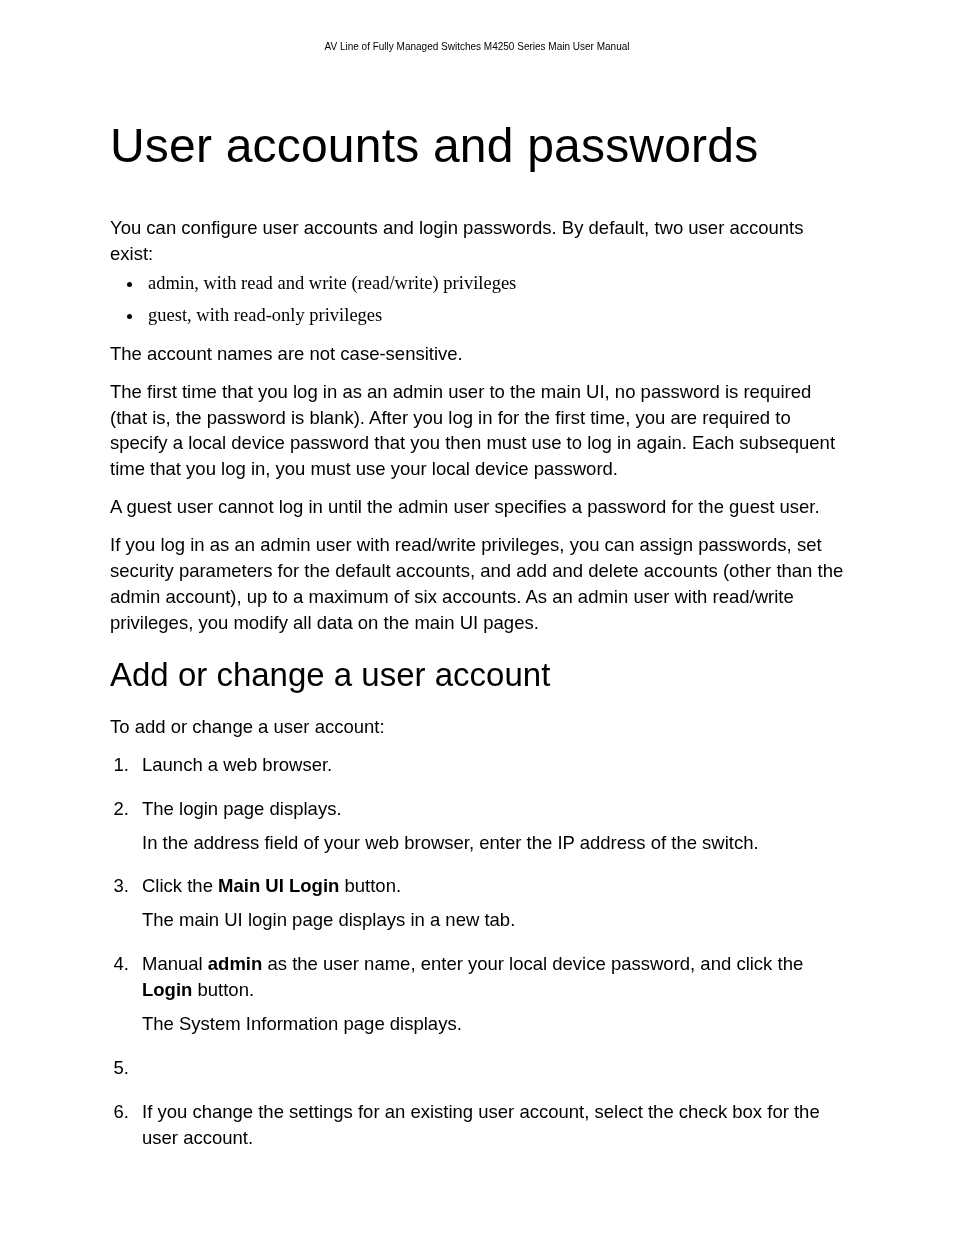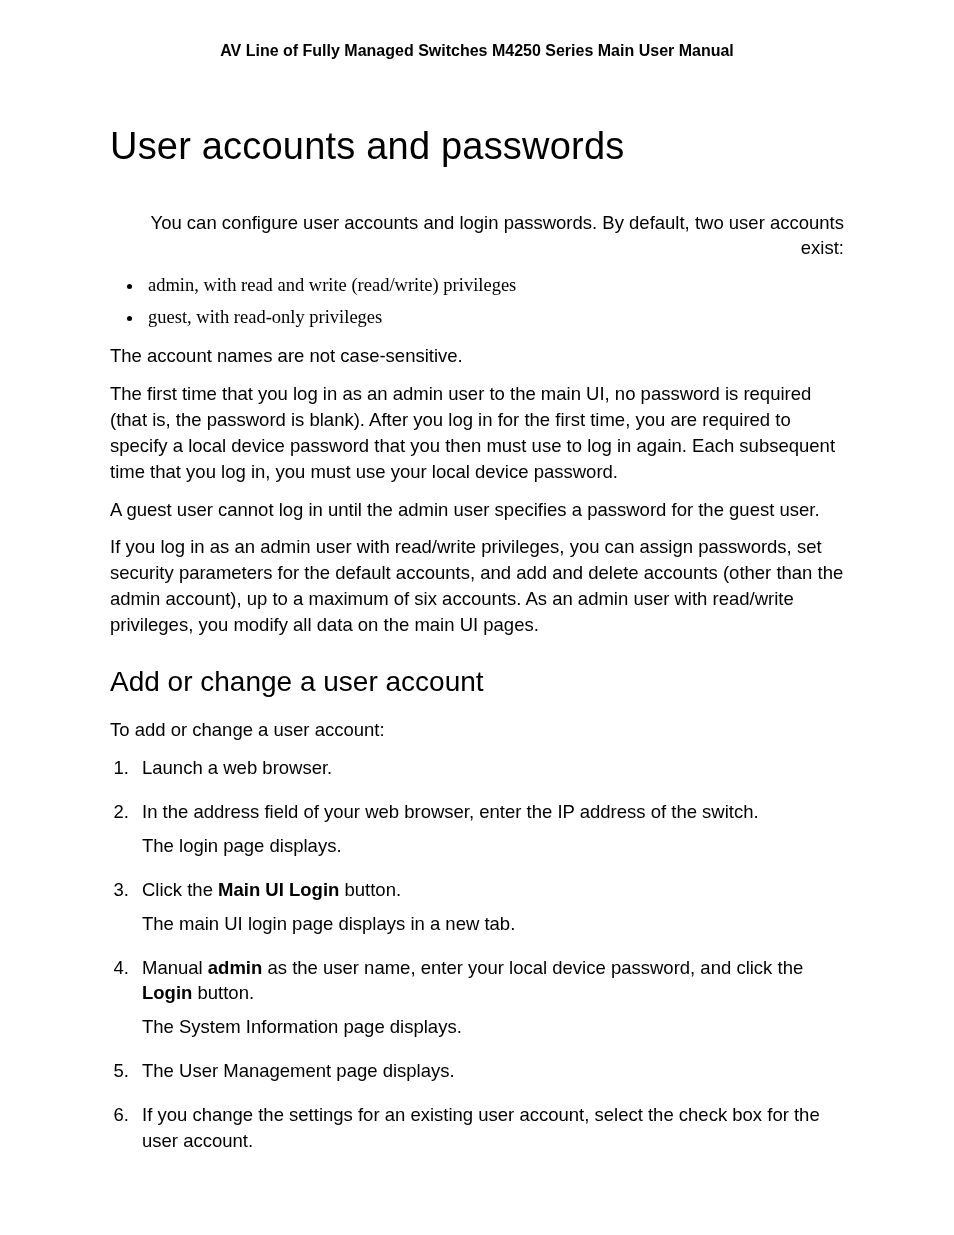--- a/index.html
+++ b/index.html
@@ -8,38 +8,38 @@
       background: #fff;
       color: #000;
       width: 954px;
       margin: 0 auto;
       padding: 40px 110px 40px 110px;
       font-size: 18.5px;
       line-height: 1.4;
     }
     .header-title {
       text-align: center;
-      font-weight: bold;
-      font-size: 16px;
+      font-weight: normal;
+      font-size: 10px;
       margin-bottom: 58px;
     }
     h1 {
       font-weight: 300;
-      font-size: 38px;
+      font-size: 48px;
       margin-bottom: 36px;
       letter-spacing: 0.2px;
     }
     h2 {
       font-weight: 300;
-      font-size: 28px;
-      margin-top: 24px;
+      font-size: 33px;
+      margin-top: 16px;
       margin-bottom: 16px;
     }
     p { margin-bottom: 12px; }
-    .intro { margin-bottom: 12px; text-align: right; }
+    .intro { margin-bottom: 4px; }
     ul {
       list-style: disc;
       margin-left: 34px;
       margin-bottom: 12px;
       font-family: Liberation Serif, serif;
     }
     ul li { margin-bottom: 6px; padding-left: 4px; }
     ol {
       list-style: decimal;
       margin-left: 24px;
@@ -77,30 +77,29 @@
 
 <h2>Add or change a user account</h2>
 
 <p class="bold-lead">To add or change a user account:</p>
 
 <ol>
   <li>
     <p>Launch a web browser.</p>
   </li>
   <li>
+    <p>The login page displays.</p>
     <p>In the address field of your web browser, enter the IP address of the switch.</p>
-    <p>The login page displays.</p>
   </li>
   <li>
     <p><span>Click the </span><b>Main UI Login</b><span> button.</span></p>
     <p>The main UI login page displays in a new tab.</p>
   </li>
   <li>
     <p><span>Manual </span><b>admin</b><span> as the user name, enter your local device password, and click the </span><b>Login</b><span> button.</span></p>
     <p>The System Information page displays.</p>
   </li>
   <li>
-    <p>The User Management page displays.</p>
   </li>
   <li>
     <p>If you change the settings for an existing user account, select the check box for the user account.</p>
   </li>
 </ol>
 
 </body></html>

